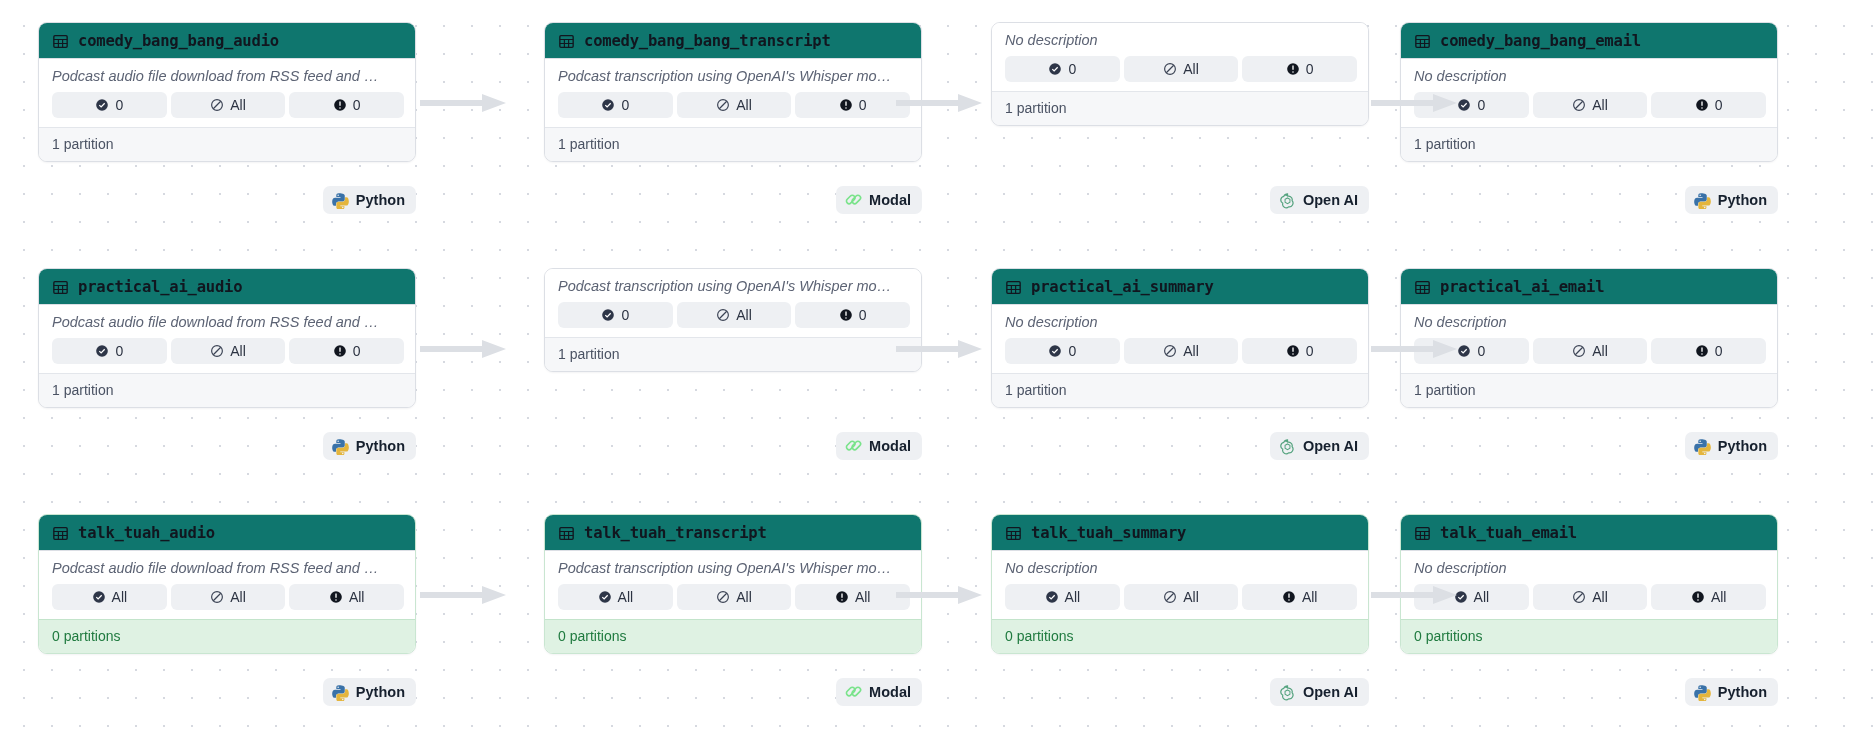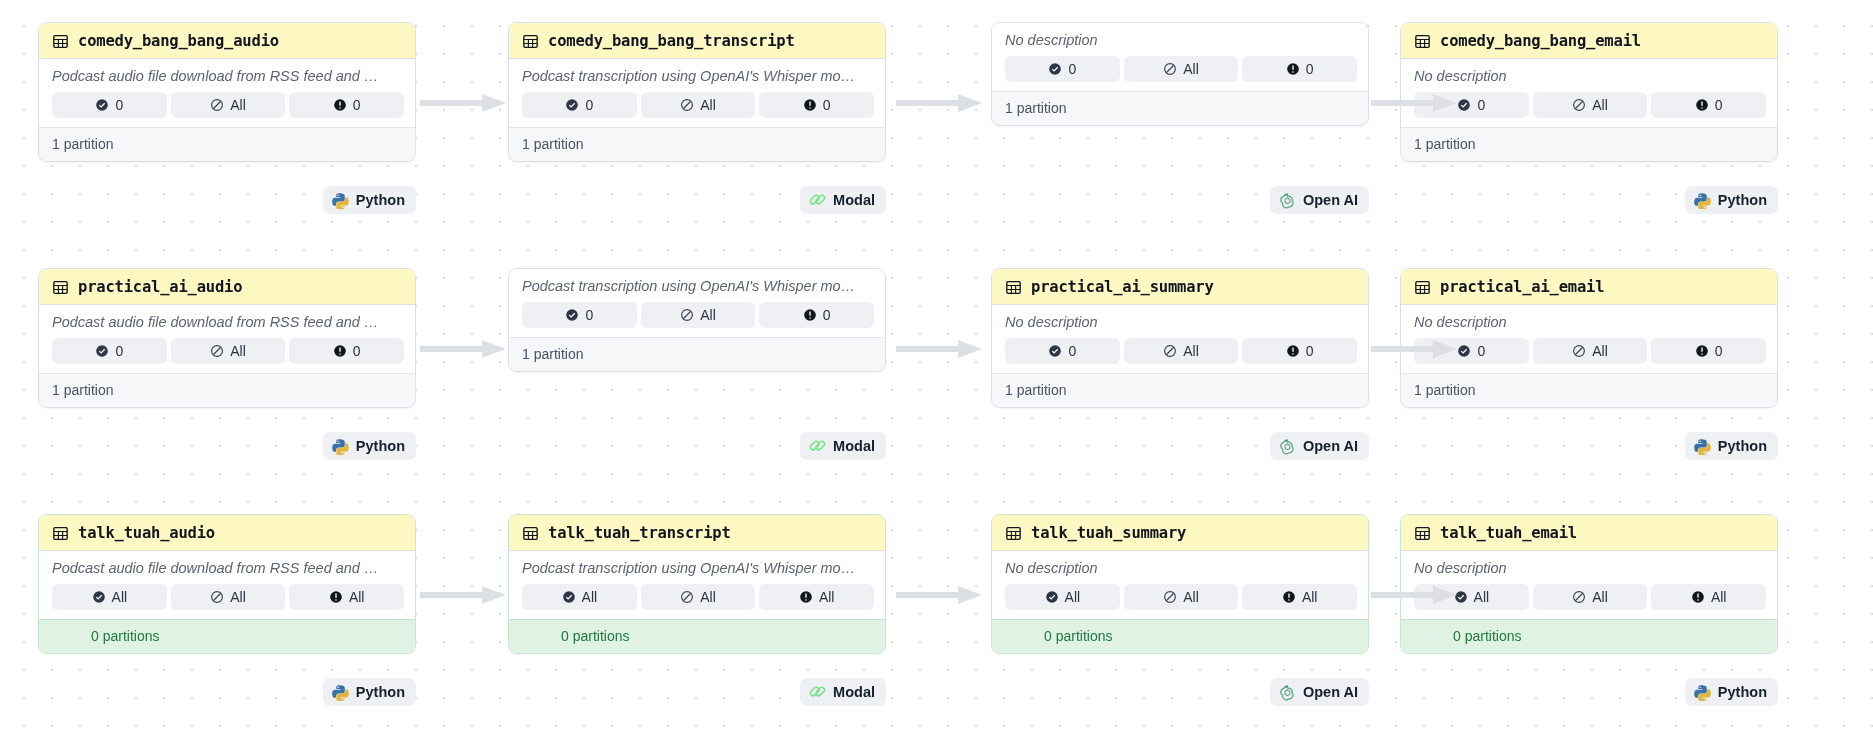--- a/index.html
+++ b/index.html
@@ -35,41 +35,41 @@
   .row-1 { top: 268px; }
   .row-2 { top: 514px; }
 
   .node-slot {
     position: absolute;
     top: 0;
     width: 378px;
     height: 208px;
   }
   .col-0 { left: 38px; }
-  .col-1 { left: 508px; }
+  .col-1 { left: 544px; }
   .col-2 { left: 991px; }
   .col-3 { left: 1400px; }
 
   
   .asset-card {
     position: relative;
     width: 378px;
     border: 1.5px solid #dcdfe5;
     border-radius: 9px;
     background: #ffffff;
     box-shadow: 0 1px 2px rgba(16,24,40,0.05);
     overflow: hidden;
   }
 
   .card-header {
     display: flex;
     align-items: center;
     gap: 9px;
     padding: 9px 12px 8px 13px;
-    background: #fef9c3;
+    background: #0f766e;
     border-bottom: 1.5px solid #dcdfe5;
   }
 
   .table-icon {
     flex: 0 0 auto;
     width: 17px;
     height: 17px;
     display: block;
   }
 
@@ -141,21 +141,21 @@
     background: #dff2e3;
     border-top-color: #c3e4cb;
   }
 
   .partition-label {
     font-size: 14px;
     color: #4a5263;
     line-height: 1;
   }
 
-  .state-empty .partition-label { color: #1f7a3f; margin-left: 39px; }
+  .state-empty .partition-label { color: #1f7a3f; }
 
   .asset-card.state-empty { border-color: #c9e6d1; }
 
   
   .engine-badge {
     position: absolute;
     top: 164px;
     right: 0;
     height: 28px;
     padding: 0 11px 0 9px;

